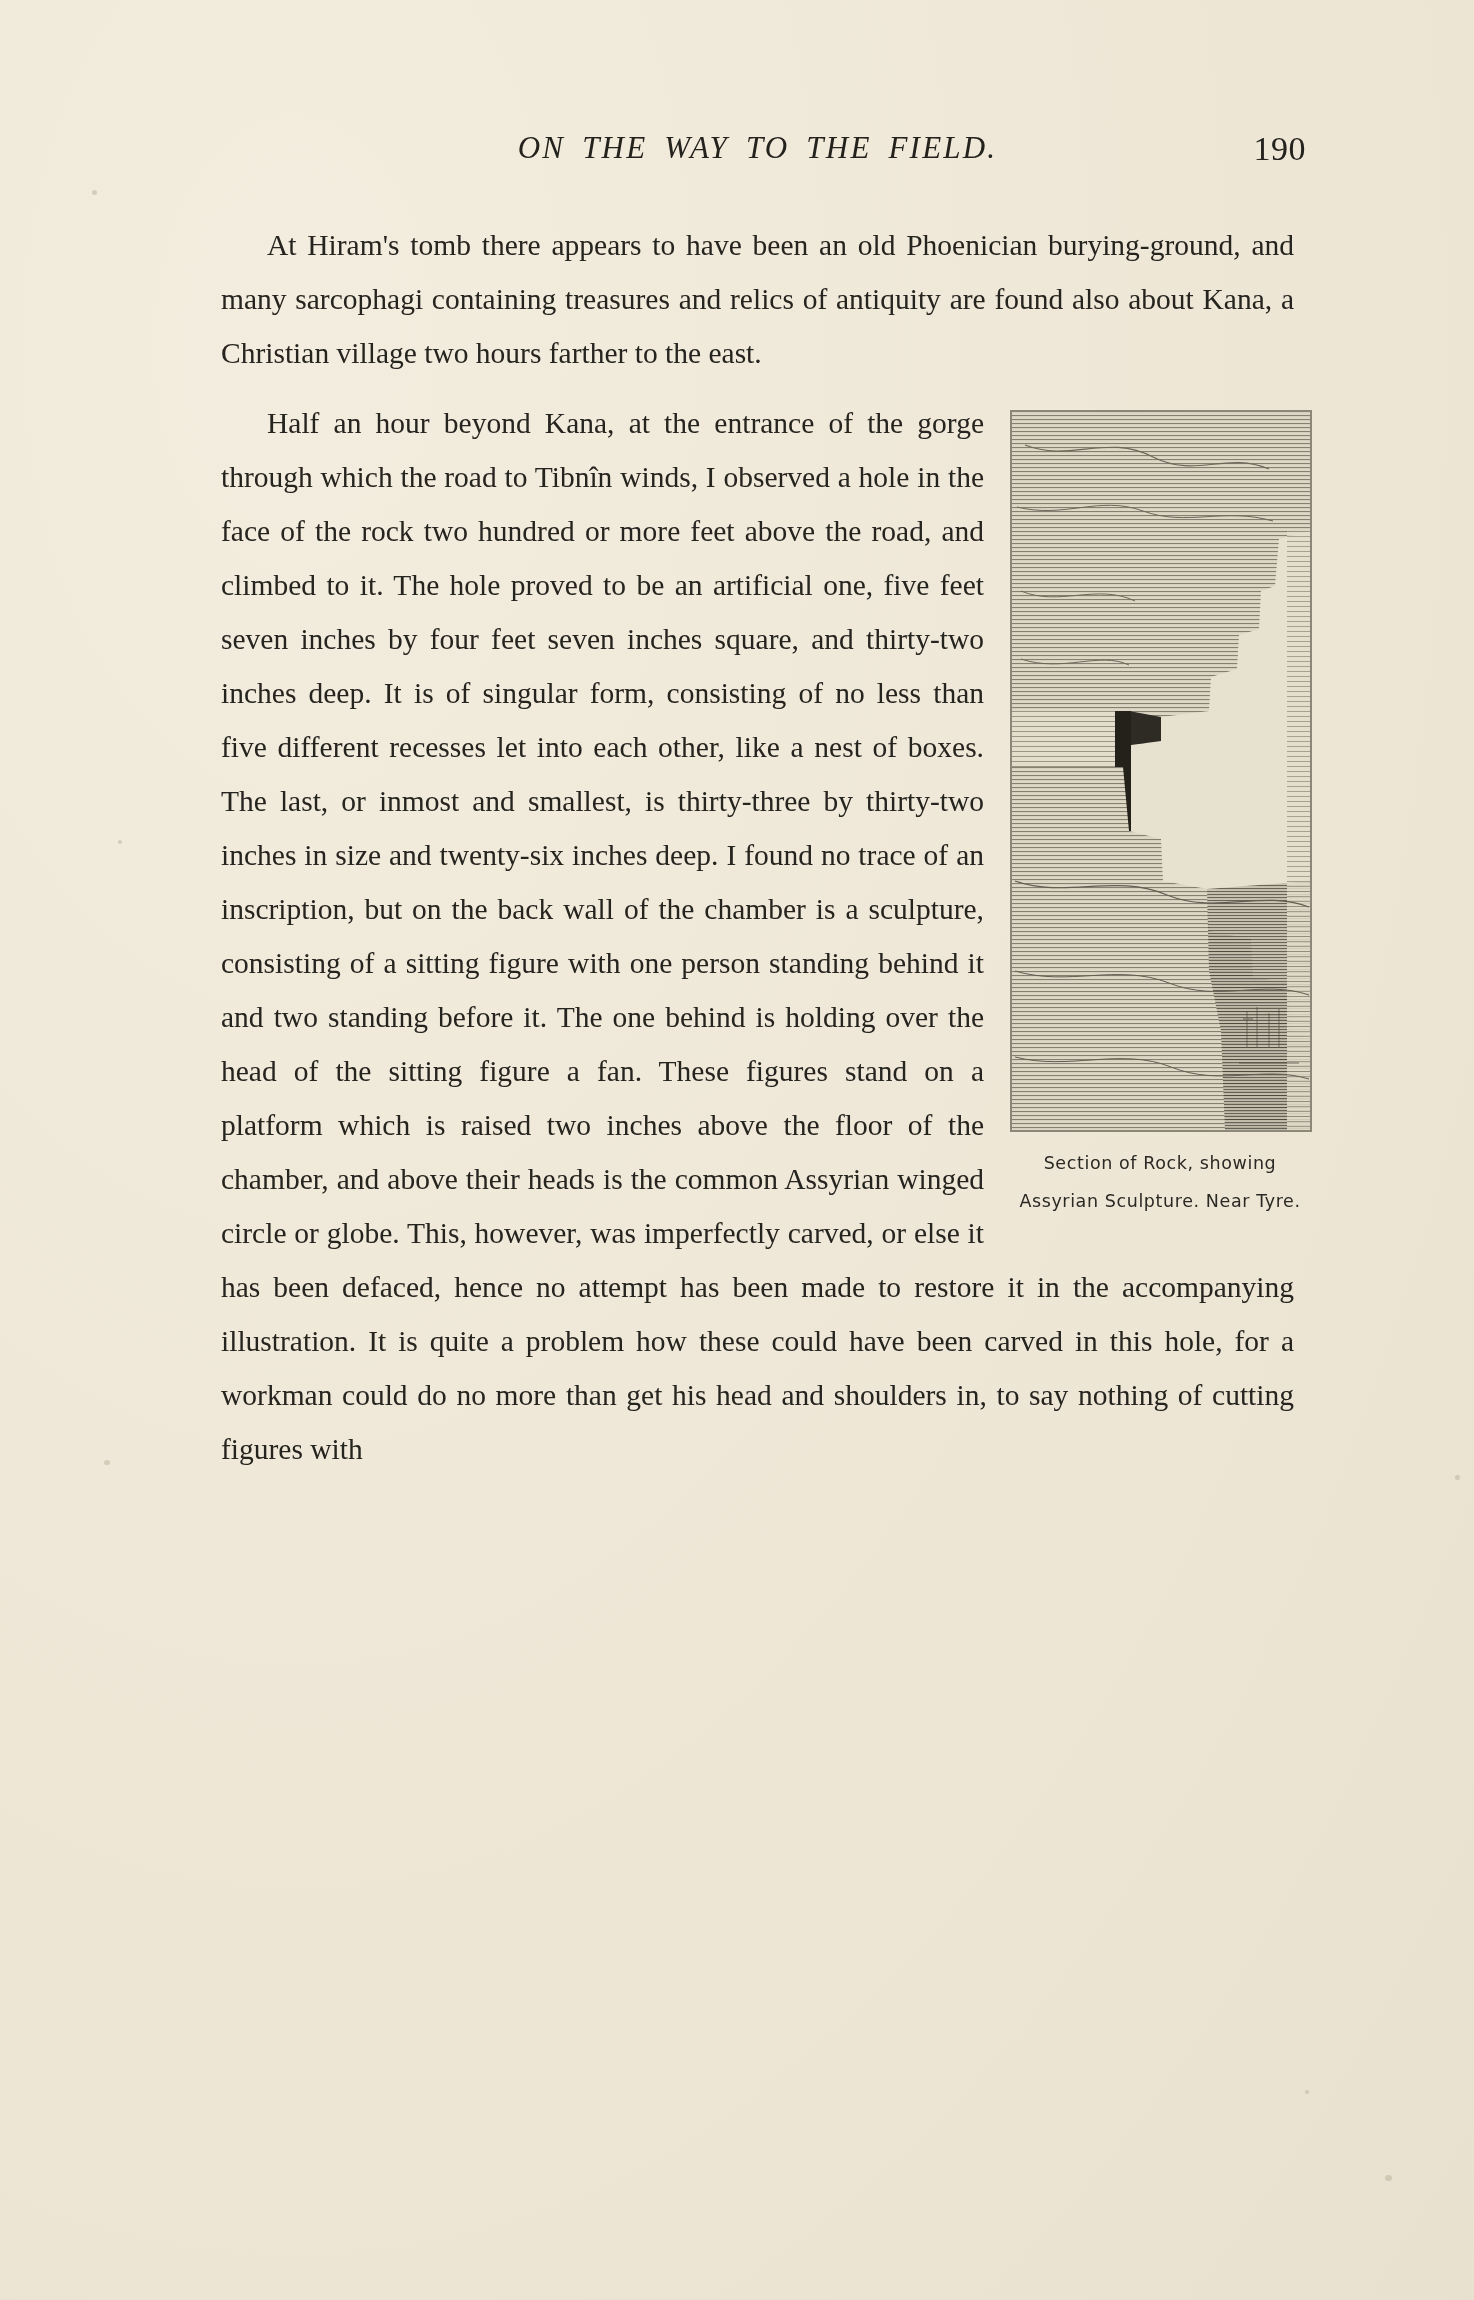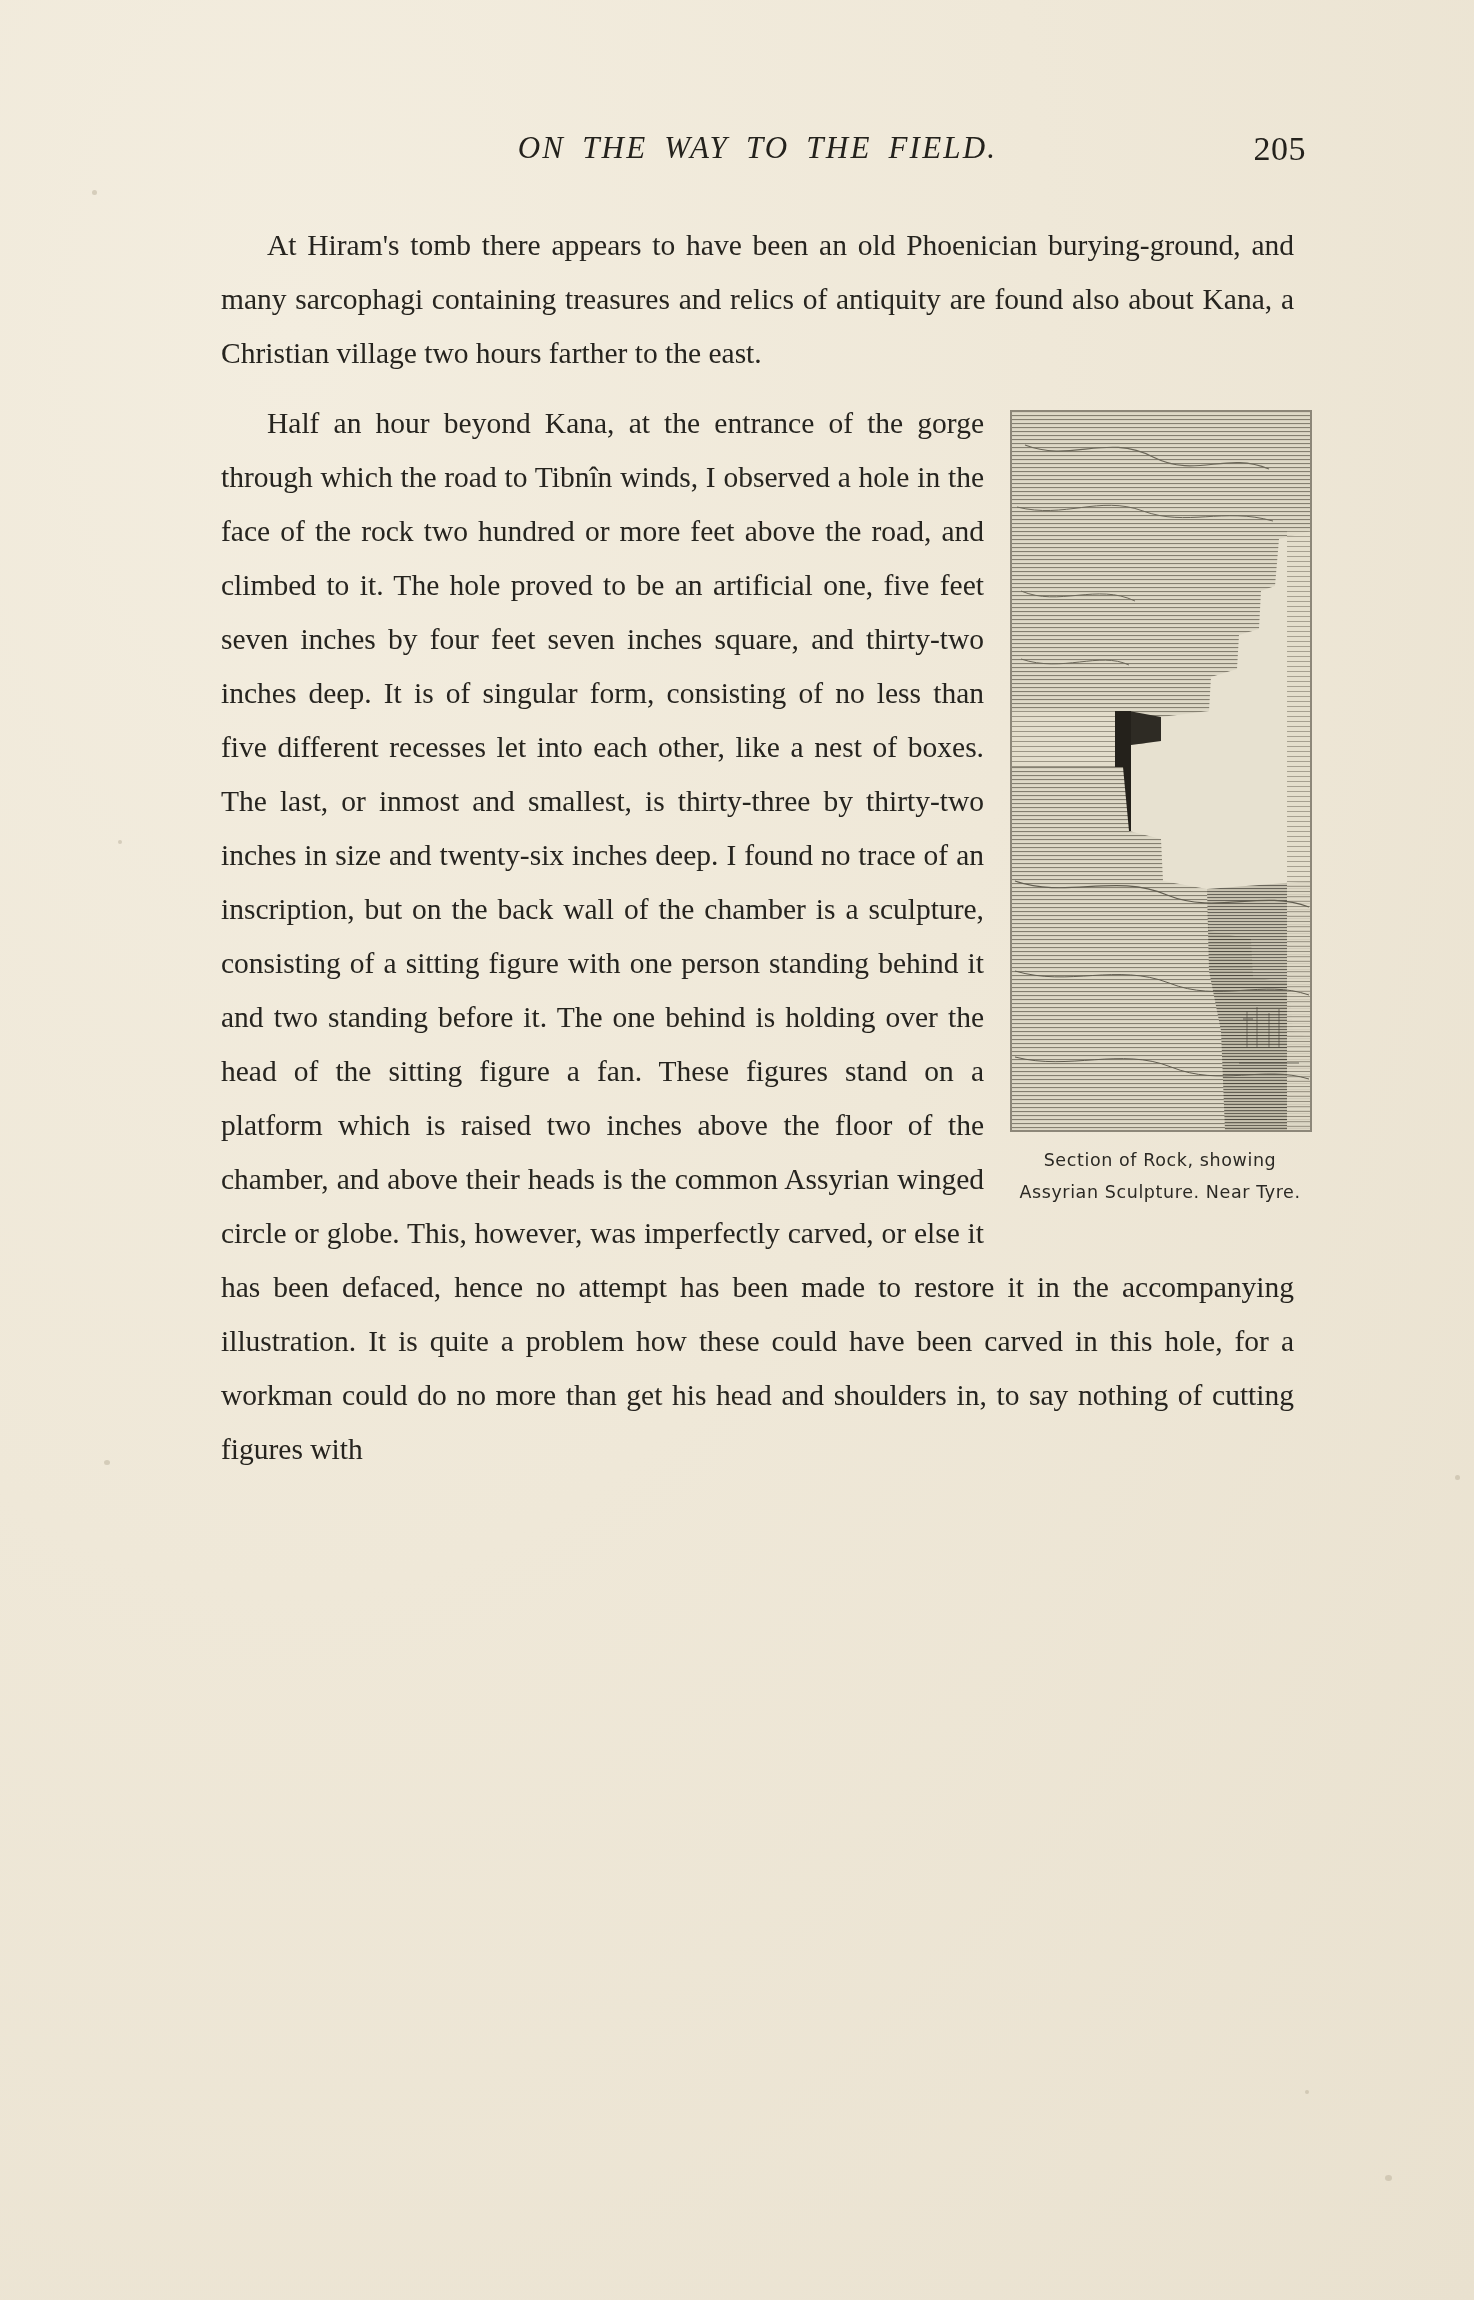--- a/index.html
+++ b/index.html
@@ -78,21 +78,21 @@
   .figure .plate {
     width: 300px;
     height: 720px;
     display: block;
     border: 1px solid #8d8779;
     background: #e7e1d0;
   }
   .figure figcaption {
     font-family: "DejaVu Sans", sans-serif;
     font-size: 17.5px;
-    line-height: 32px;
+    line-height: 38px;
     text-align: center;
     color: #2b2924;
     letter-spacing: 0.6px;
     margin-top: 12px;
     padding: 0 4px;
   }
   .tail {
     clear: both;
   }
 </style>
@@ -105,21 +105,21 @@
   <span class="speckle" style="left:118px;top:840px;width:4px;height:4px;"></span>
   <span class="speckle" style="left:104px;top:1460px;width:6px;height:5px;"></span>
   <span class="speckle" style="left:1455px;top:1475px;width:5px;height:5px;"></span>
   <span class="speckle" style="left:1385px;top:2175px;width:7px;height:6px;"></span>
   <span class="speckle" style="left:1305px;top:2090px;width:4px;height:4px;"></span>
 
   <div class="content">
 
     <div class="running-head">
       <span class="title">ON THE WAY TO THE FIELD.</span>
-      <span class="folio">205</span>
+      <span class="folio">190</span>
     </div>
 
     <div class="body-text">
 
       <p class="para">At Hiram's tomb there appears to have been an old Phoenician burying-ground, and many sarcophagi containing treasures and relics of antiquity are found also about Kana, a Christian village two hours farther to the east.</p>
 
       <figure class="figure">
         <svg class="plate" viewBox="0 0 300 720" preserveAspectRatio="none">
           <defs>
             <pattern id="hatch" width="4" height="4" patternUnits="userSpaceOnUse">

